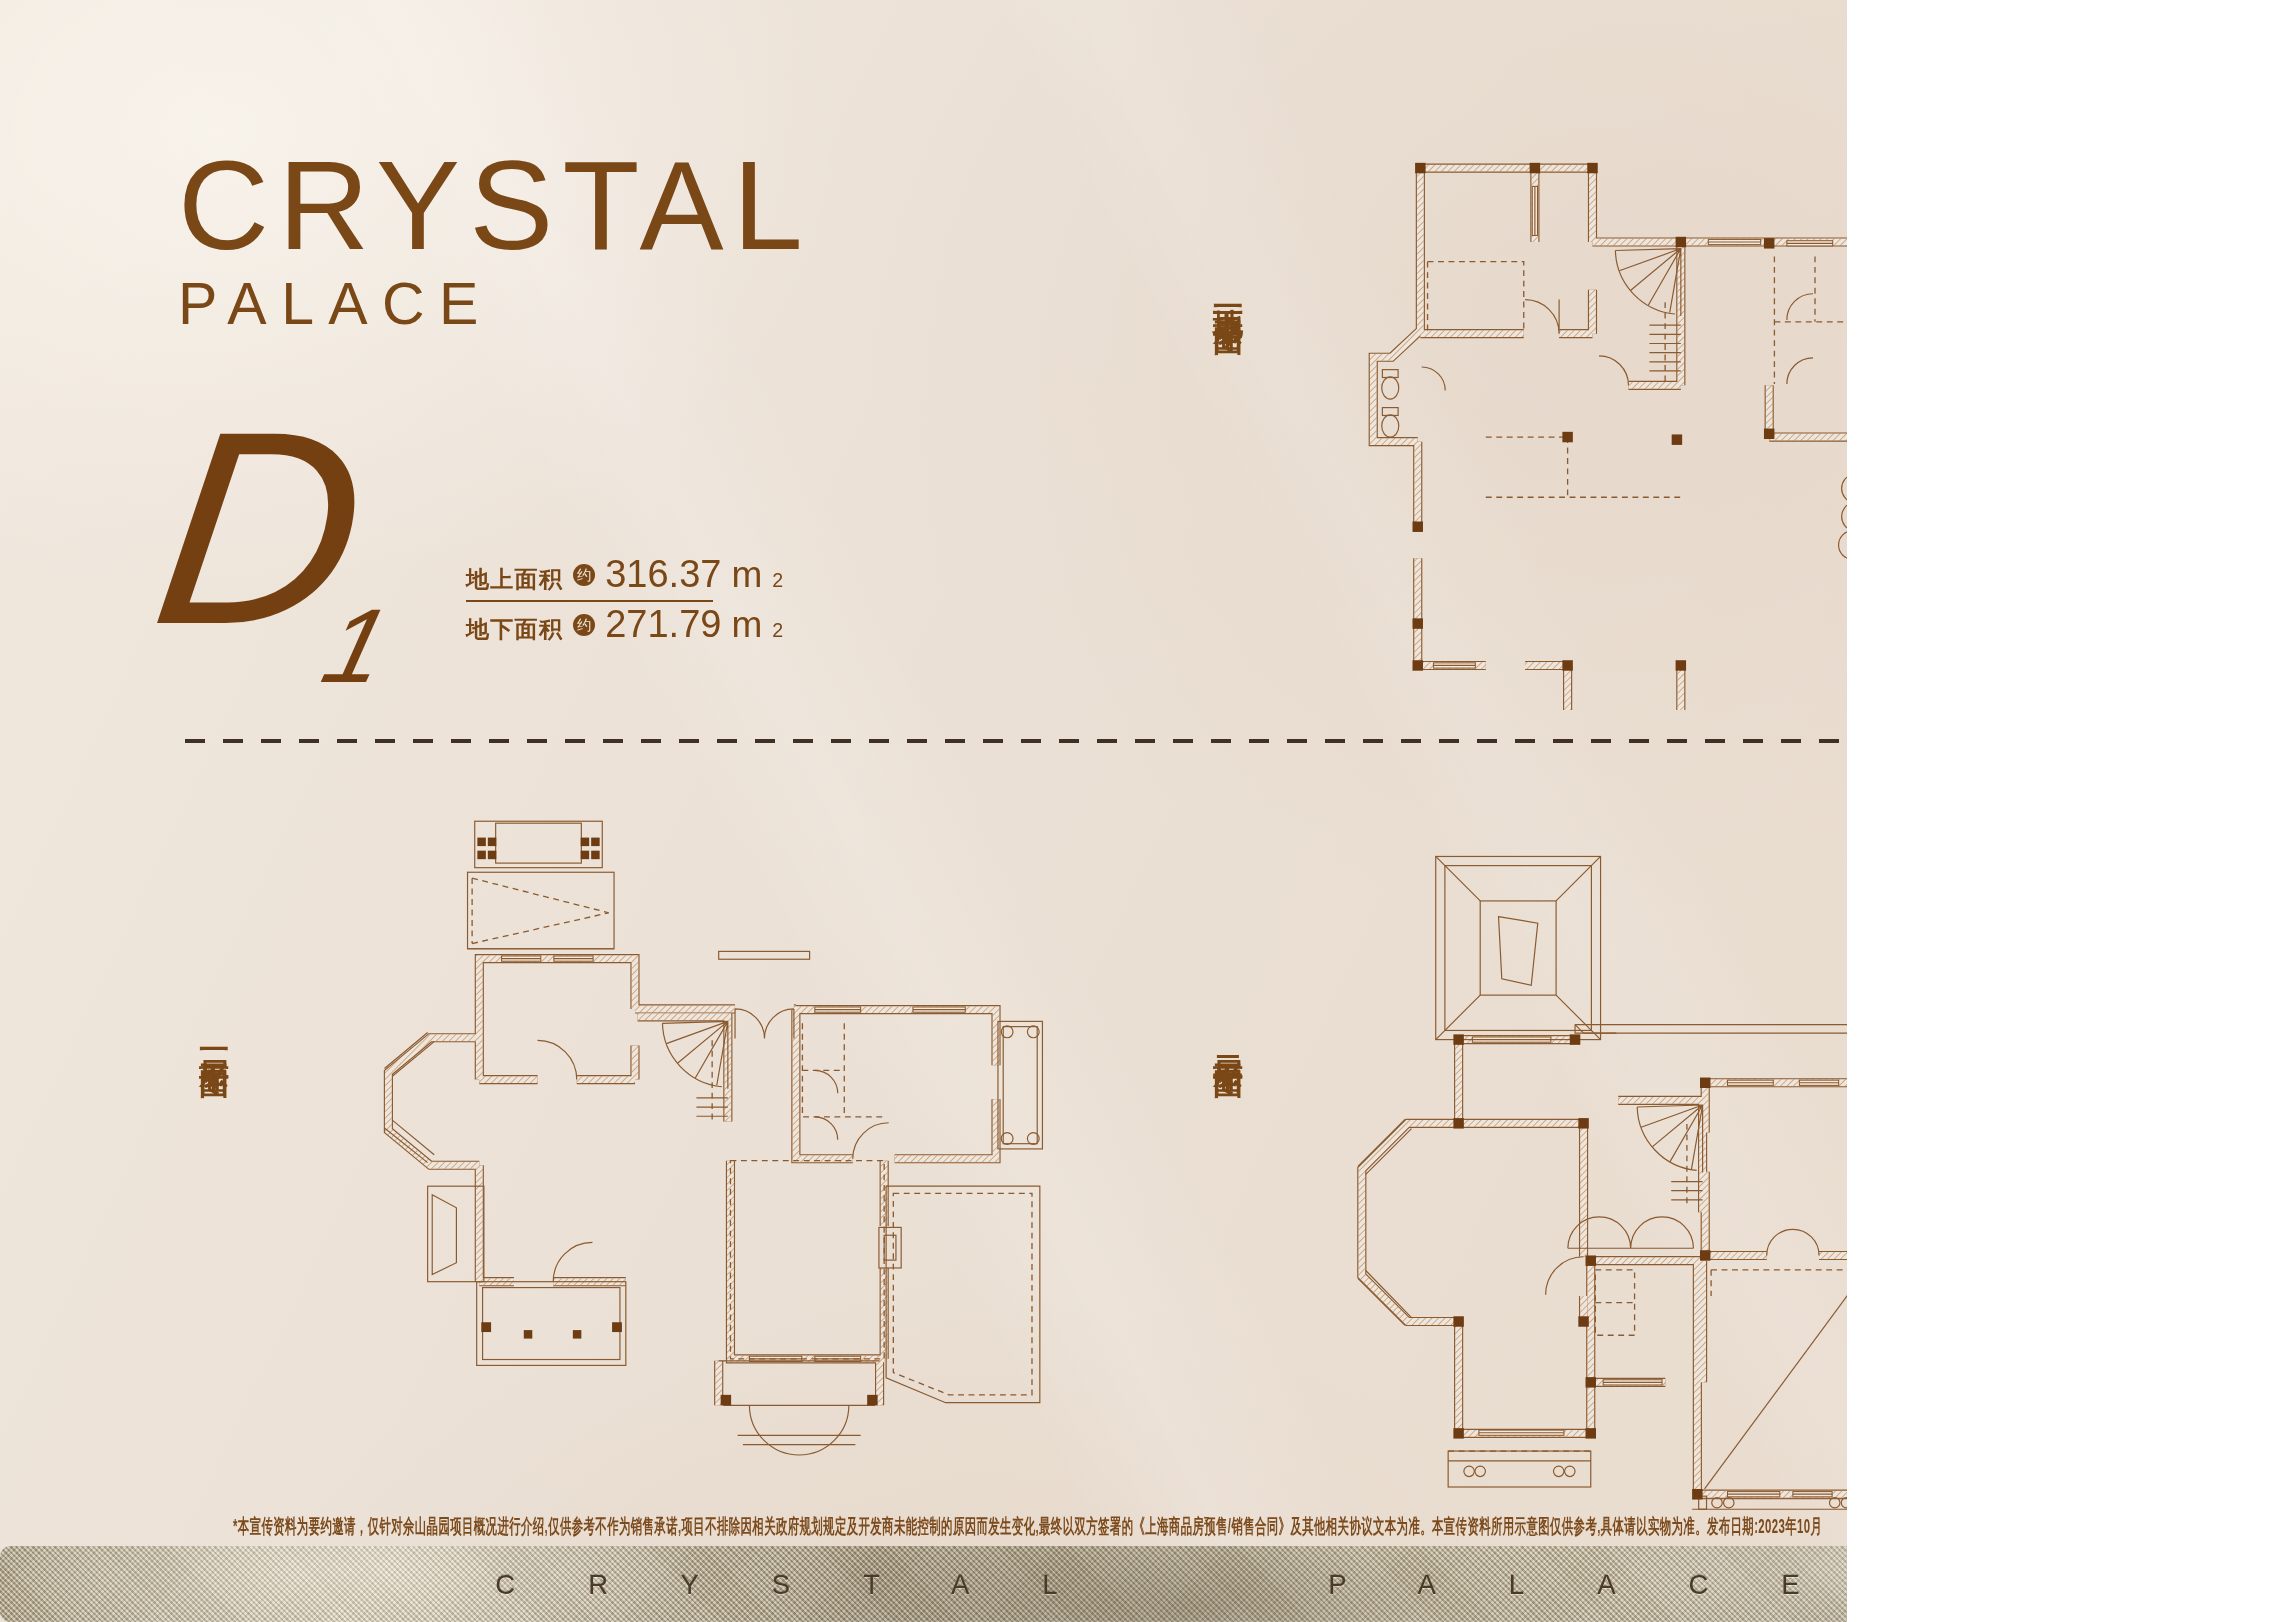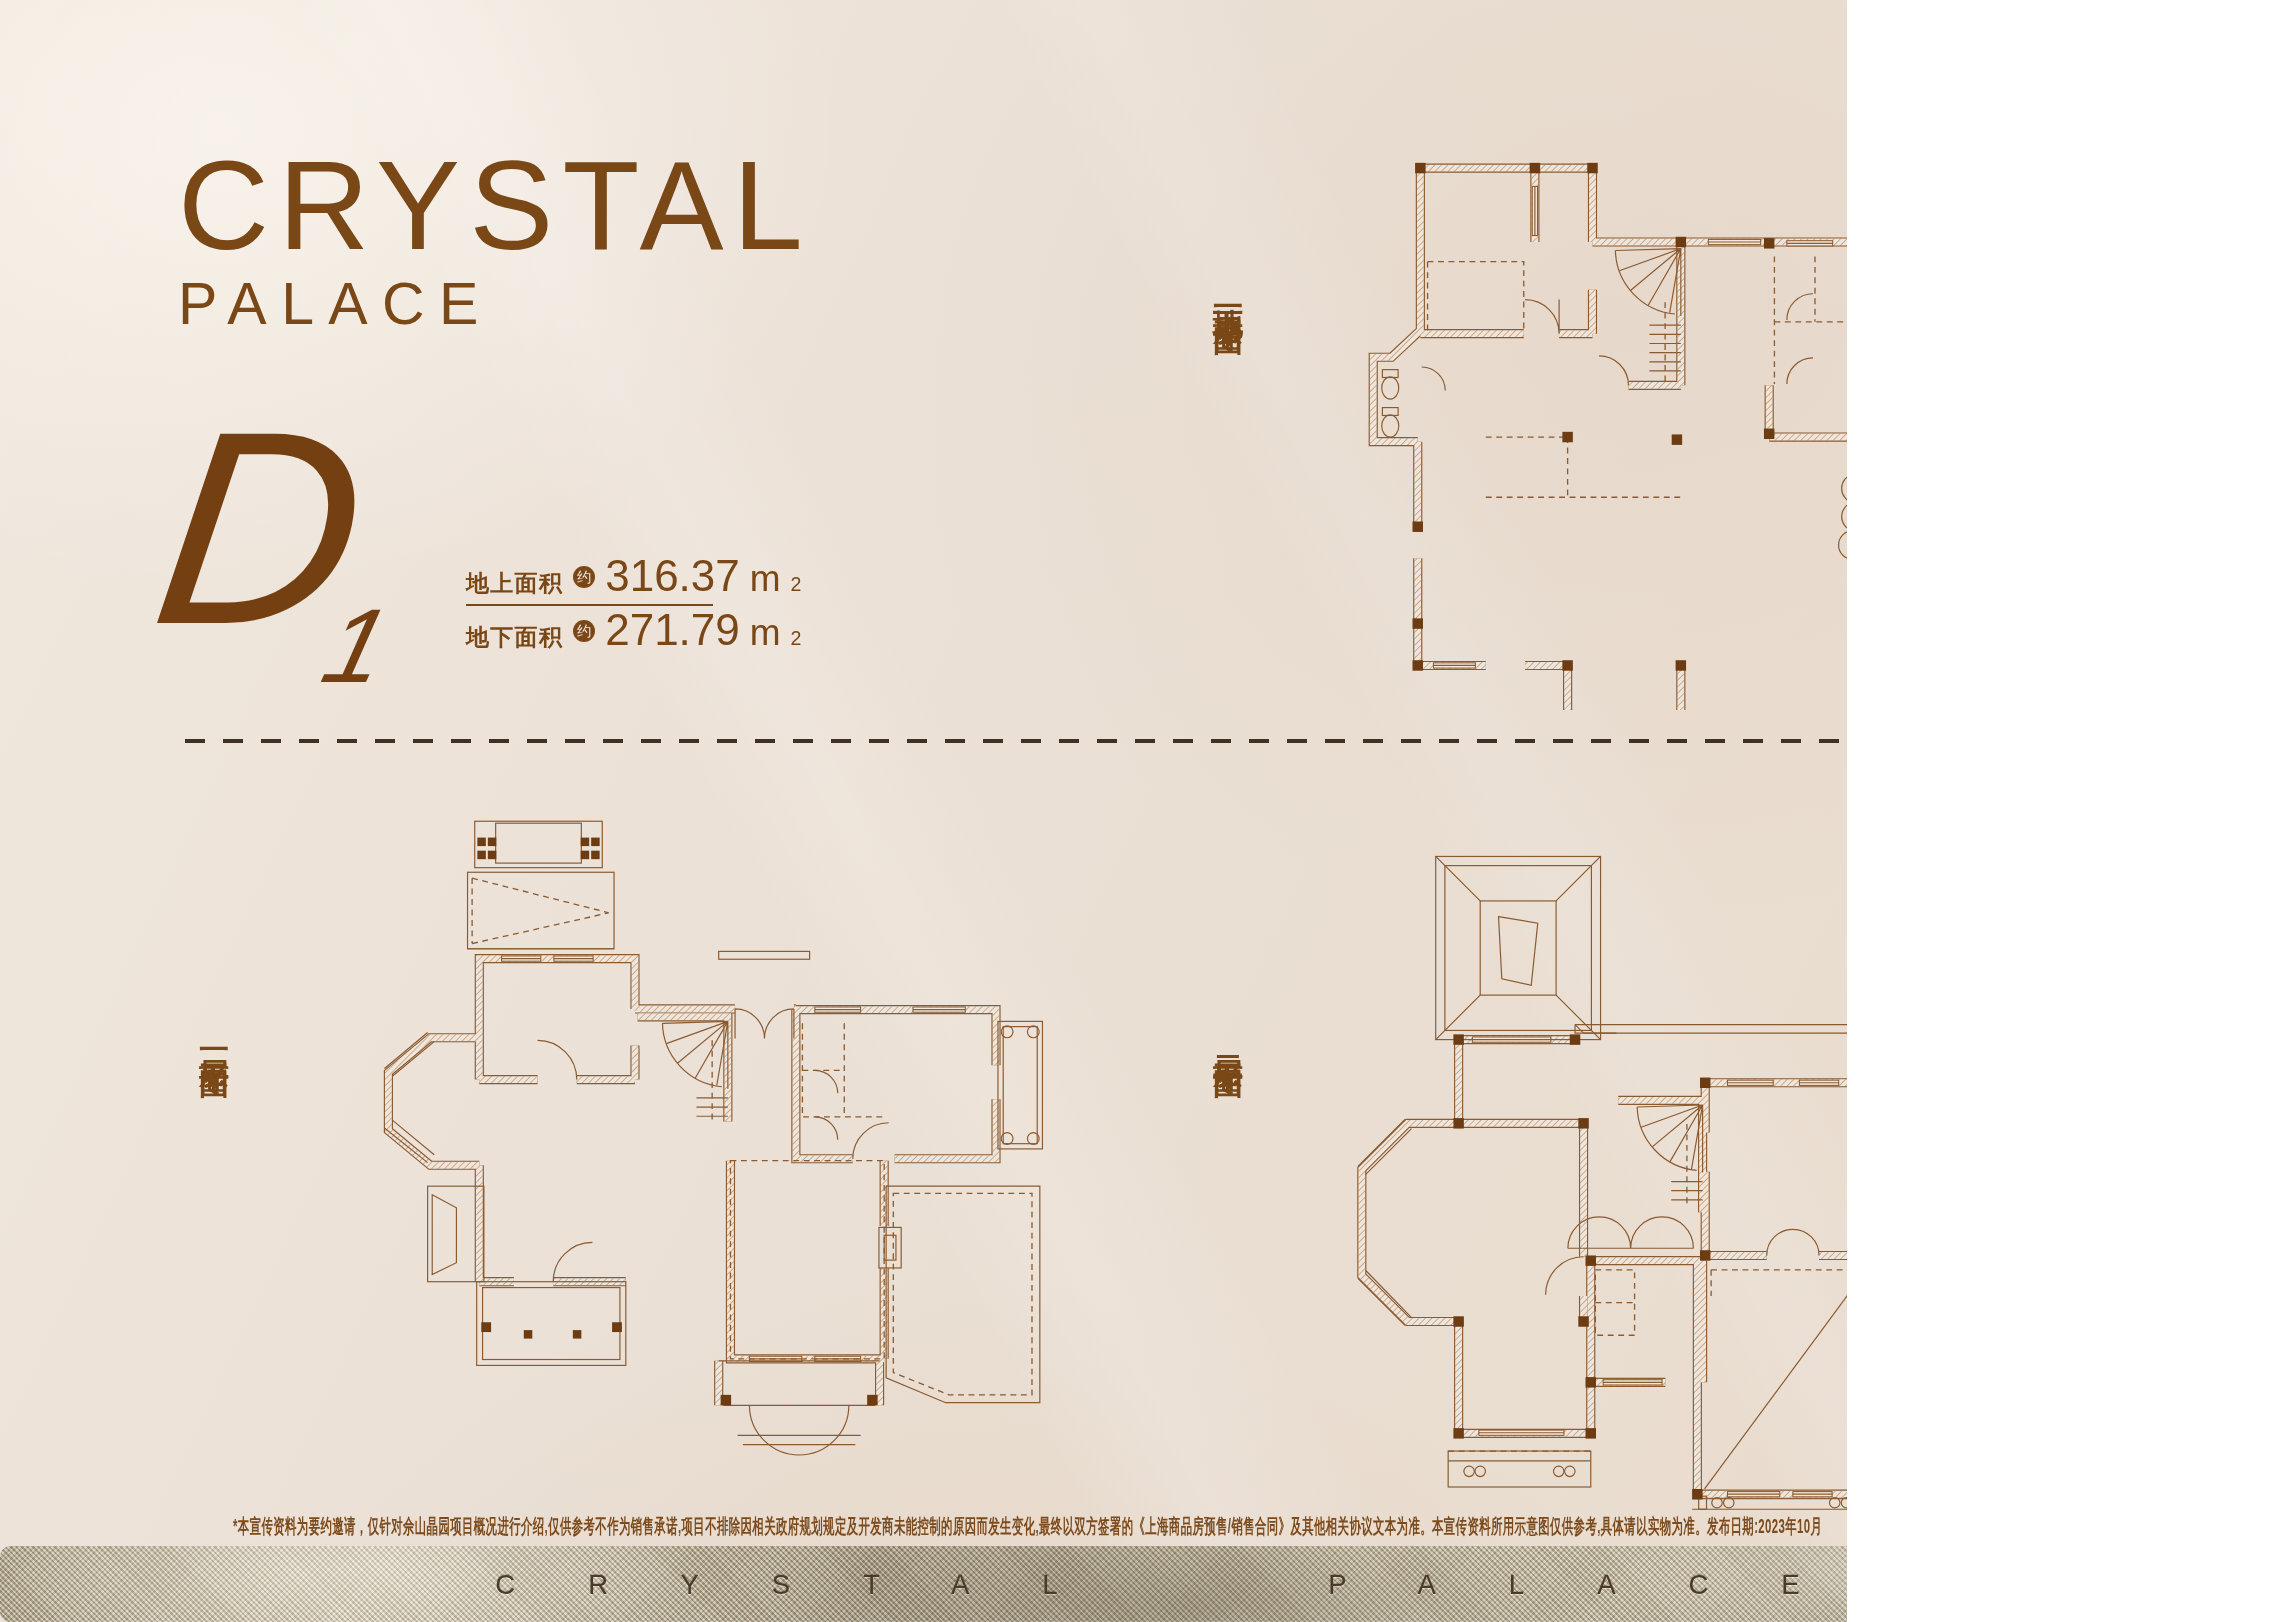--- a/index.html
+++ b/index.html
@@ -25,21 +25,21 @@
   .unit-code{position:absolute;left:162px;top:390px;color:#744012;}
   .unit-letter{font-style:italic;font-size:275px;line-height:1;display:inline-block;transform:skewX(-8deg);}
   .unit-number{font-style:italic;font-size:105px;line-height:1;display:inline-block;
     transform:skewX(-14deg);margin-left:-34px;vertical-align:-59px;}
   .area-block{position:absolute;left:466px;top:554px;width:262px;color:#7a4716;}
   .area-row{display:flex;align-items:baseline;gap:10px;white-space:nowrap;}
   .area-label{font-size:23px;font-weight:bold;letter-spacing:1.3px;}
   .approx-badge{display:inline-block;width:22px;height:22px;border-radius:50%;
     background:#7a4716;color:#f3e9dd;font-size:14.4px;line-height:22px;text-align:center;
     align-self:center;flex:0 0 auto;}
-  .area-value{font-size:44px;line-height:1;}
+  .area-value{font-size:38px;line-height:1;}
   .area-unit{font-size:37px;}
   .area-sup{font-size:19.6px;vertical-align:18.3px;line-height:0;}
   .area-divider{height:0;border-top:2px solid #7a4716;margin:3.9px 0 2.6px 0;width:247px;}
   
   .page-divider{position:absolute;left:185px;top:739px;width:1930px;height:3.9px;
     background:repeating-linear-gradient(90deg,#41312486 0 19.6px,transparent 19.6px 38px);
     background:repeating-linear-gradient(90deg,#413124 0 19.6px,transparent 19.6px 38px);}
   
   .plan-label{position:absolute;writing-mode:vertical-rl;text-orientation:upright;
     font-size:30px;letter-spacing:3.3px;color:#7a4716;font-weight:bold;line-height:1;}

